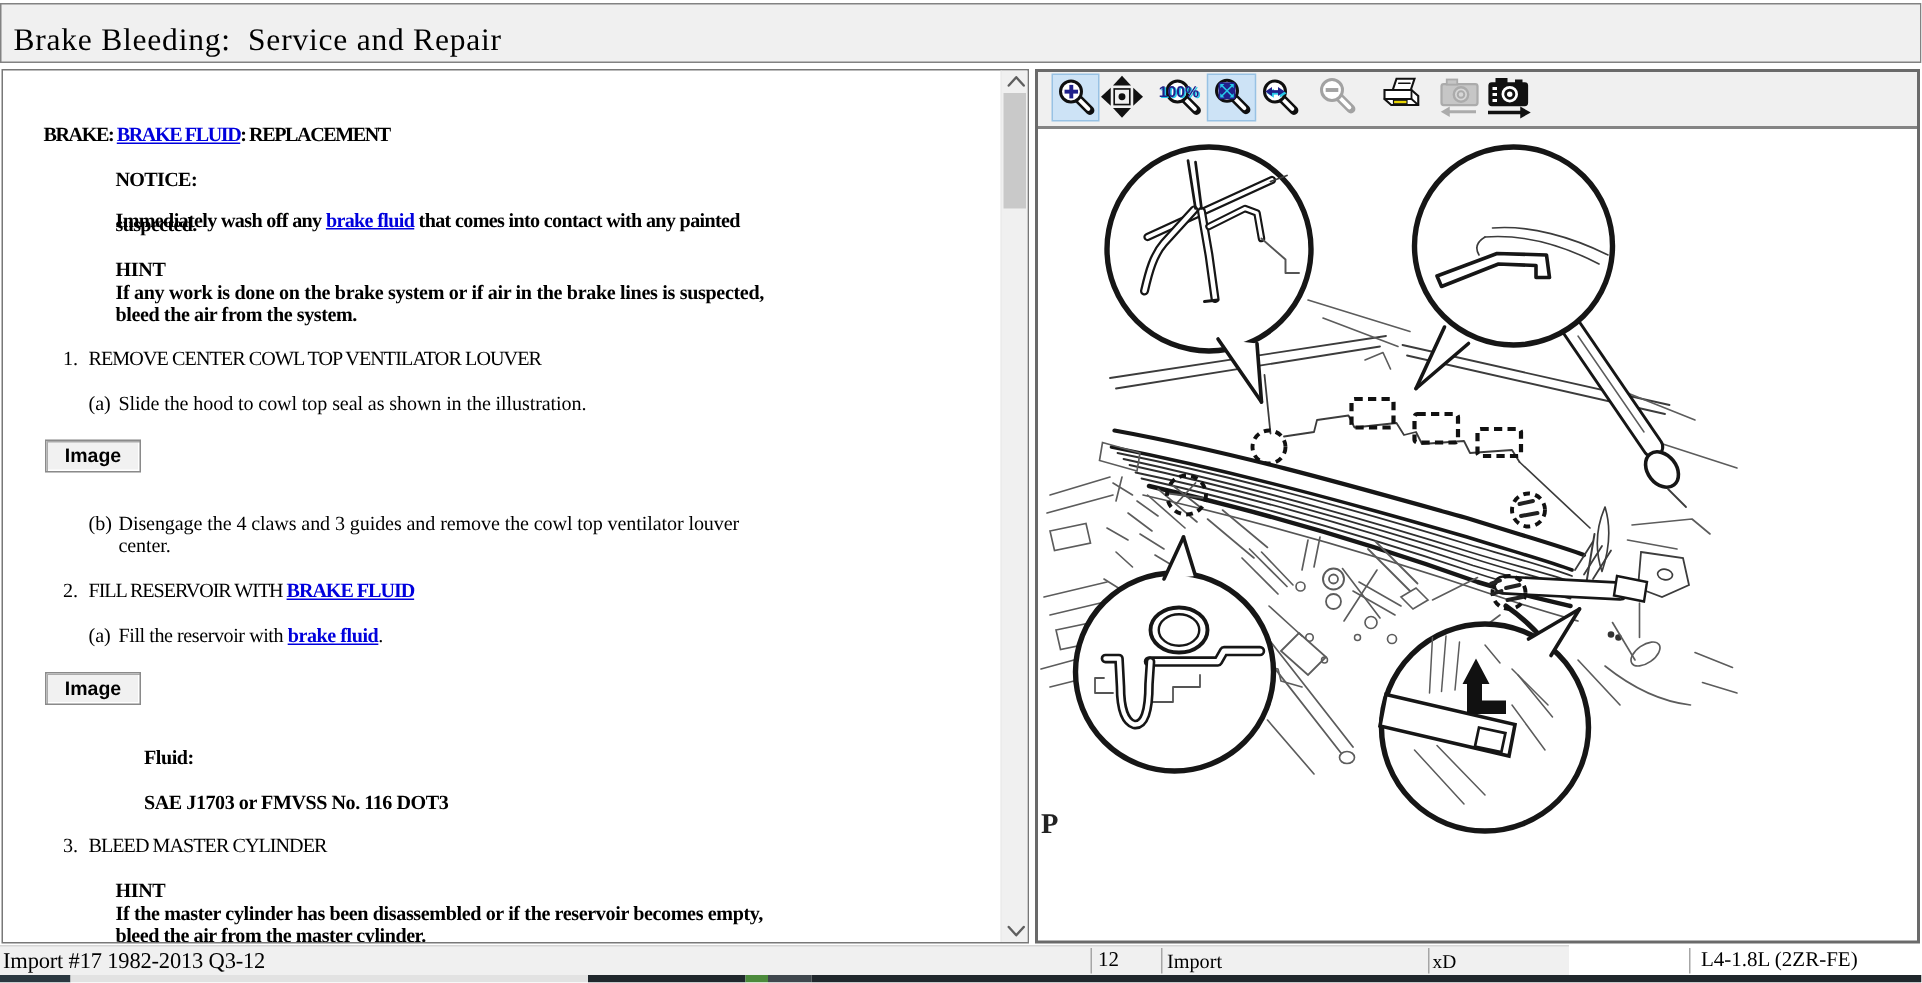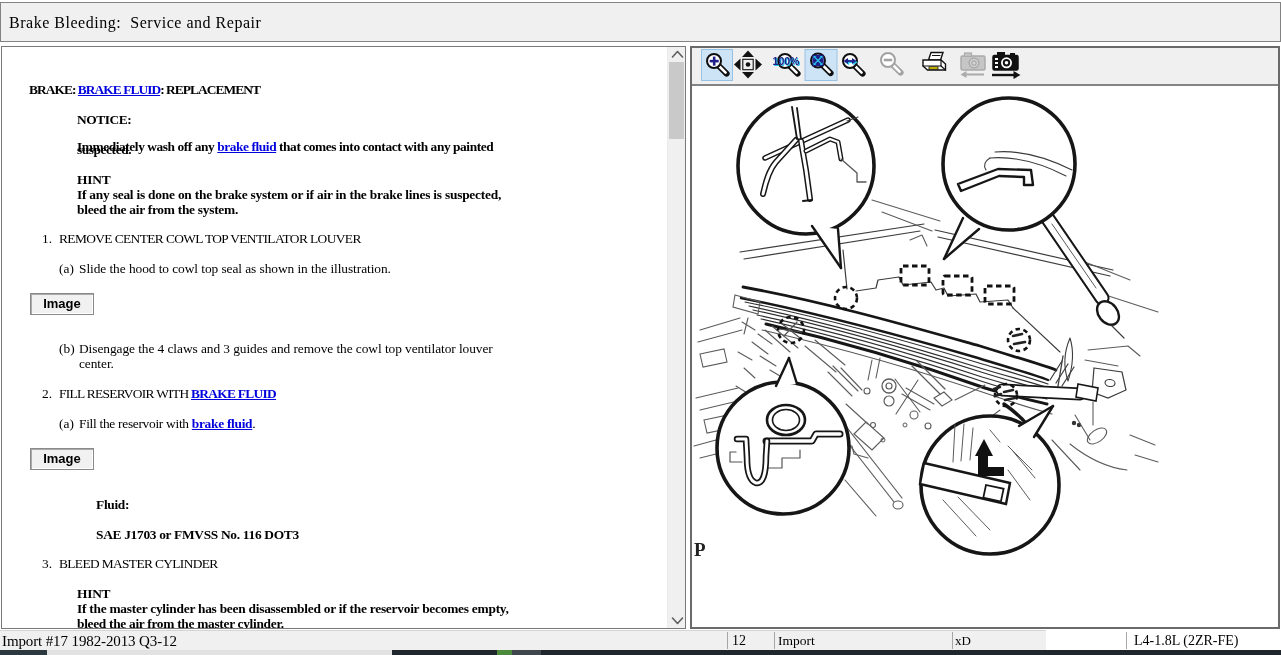--- a/index.html
+++ b/index.html
@@ -1,19 +1,19 @@
 <!DOCTYPE html>
 <html><head><meta charset="utf-8">
 <style>
   html,body{margin:0;padding:0;background:#fff;}
   body{position:relative;width:1281px;height:655px;overflow:hidden;font-family:"Liberation Serif",serif;}
   .abs{position:absolute;white-space:nowrap;}
   
   #titlebar{position:absolute;left:0;top:2px;width:1279px;height:38px;background:#f0f0f0;border:1px solid #828282;}
-  #title{position:absolute;left:9px;top:14px;font-size:16px;letter-spacing:0.52px;color:#000;}
+  #title{position:absolute;left:9px;top:14px;font-size:21px;letter-spacing:0.52px;color:#000;}
   
   #leftpane{position:absolute;left:1px;top:46px;width:683px;height:581px;border:1px solid #787878;background:#fff;overflow:hidden;}
   #rightpane{position:absolute;left:690px;top:46px;width:586px;height:579px;border:2px solid #6a6a6a;background:#fff;overflow:hidden;}
   #toolbar{position:absolute;left:0;top:0;width:586px;height:36px;background:#f0f0f0;border-bottom:2px solid #848484;}
   
   #scrollv{position:absolute;right:0;top:0;width:17px;height:581px;background:#f0f0f0;border-left:1px solid #ebebeb;}
   #thumb{position:absolute;left:1px;top:15px;width:15px;height:77px;background:#c9c9c9;}
   
   .doc{font-size:13.4px;line-height:15px;color:#000;}
   .b{font-weight:bold;}
@@ -32,21 +32,21 @@
 <body>
   <div id="titlebar"></div>
   <div id="title">Brake Bleeding:&nbsp; Service and Repair</div>
 
   <div id="leftpane">
     <div class="abs doc b" id="L1" style="letter-spacing:-0.94px;left:27px;top:35px;">BRAKE: <a class="lk">BRAKE FLUID</a>: REPLACEMENT</div>
     <div class="abs doc b" id="L2" style="letter-spacing:-0.43px;left:75px;top:65px;">NOTICE:</div>
     <div class="abs doc b" id="L3" style="letter-spacing:-0.43px;left:75px;top:92px;">Immediately wash off any <a class="lk">brake fluid</a> that comes into contact with any painted</div>
     <div class="abs doc b" id="L4" style="letter-spacing:-0.43px;left:75px;top:95px;">suspected.</div>
     <div class="abs doc b" id="L5" style="letter-spacing:-0.22px;left:75px;top:125px;">HINT</div>
-    <div class="abs doc b" id="L6" style="letter-spacing:-0.22px;left:75px;top:140px;">If any seal is done on the brake system or if air in the brake lines is suspected,</div>
+    <div class="abs doc b" id="L6" style="letter-spacing:-0.22px;left:75px;top:140px;">If any work is done on the brake system or if air in the brake lines is suspected,</div>
     <div class="abs doc b" id="L7" style="letter-spacing:-0.27px;left:75px;top:155px;">bleed the air from the system.</div>
     <div class="abs doc" id="L8" style="left:40px;top:184px;"><span style="display:inline-block;width:17px;">1.</span><span id="L8b" style="letter-spacing:-0.60px;">REMOVE CENTER COWL TOP VENTILATOR LOUVER</span></div>
     <div class="abs doc" id="L9" style="left:57px;top:214px;"><span style="display:inline-block;width:20px;">(a)</span><span id="L9b" style="letter-spacing:-0.07px;">Slide the hood to cowl top seal as shown in the illustration.</span></div>
     <div class="imgbtn" style="left:28px;top:246px;">Image</div>
     <div class="abs doc" id="L10" style="left:57px;top:294px;"><span style="display:inline-block;width:20px;">(b)</span><span id="L10b" style="letter-spacing:-0.07px;">Disengage the 4 claws and 3 guides and remove the cowl top ventilator louver</span></div>
     <div class="abs doc" id="L11" style="letter-spacing:-0.07px;left:77px;top:309px;">center.</div>
     <div class="abs doc" id="L12" style="left:40px;top:339px;"><span style="display:inline-block;width:17px;">2.</span><span id="L12b" style="letter-spacing:-0.69px;">FILL RESERVOIR WITH <a class="lk">BRAKE FLUID</a></span></div>
     <div class="abs doc" id="L13" style="left:57px;top:369px;"><span style="display:inline-block;width:20px;">(a)</span><span id="L13b" style="letter-spacing:-0.29px;">Fill the reservoir with <a class="lk">brake fluid</a>.</span></div>
     <div class="imgbtn" style="left:28px;top:401px;">Image</div>
     <div class="abs doc b" id="L14" style="letter-spacing:-0.30px;left:94px;top:450px;">Fluid:</div>

